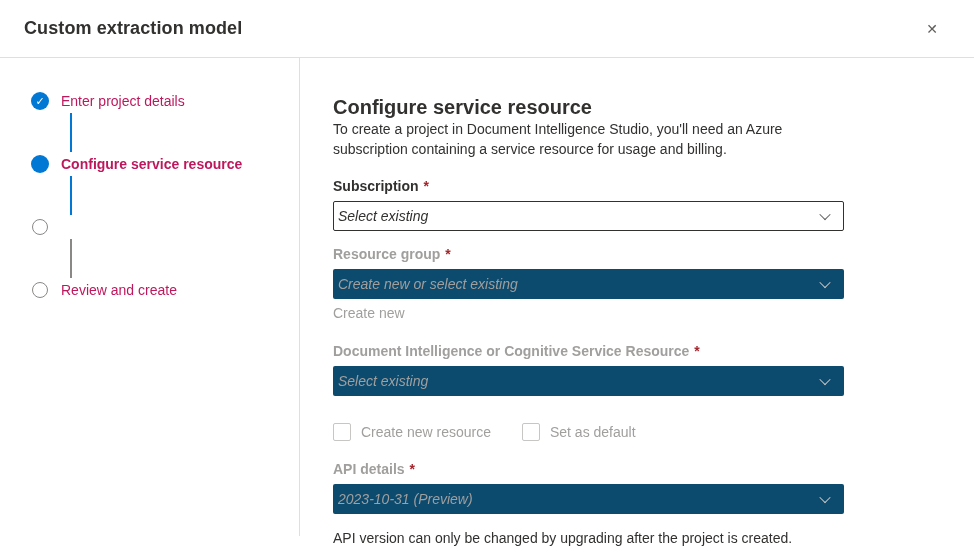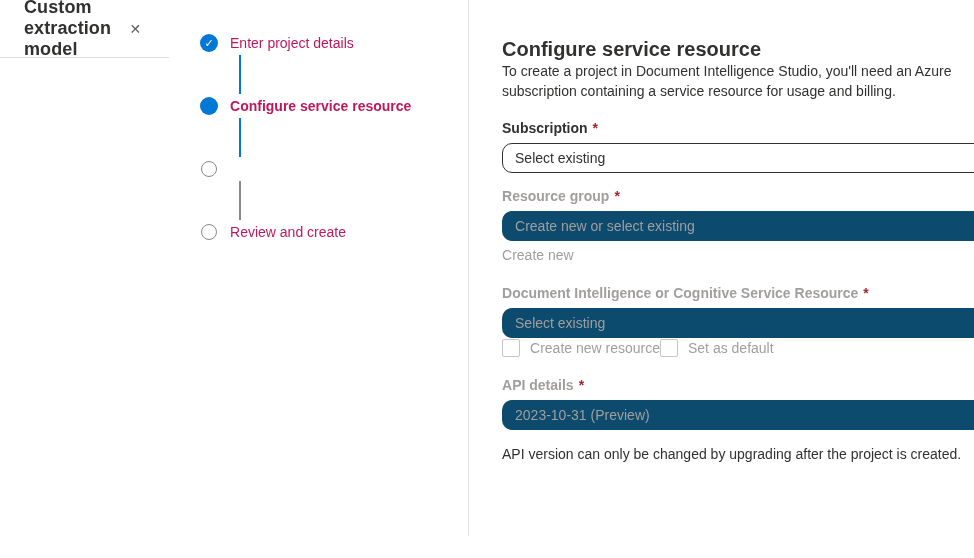--- a/index.html
+++ b/index.html
@@ -1,19 +1,19 @@
 <!DOCTYPE html>
 <html><head>
 <meta charset="utf-8">
 <style>
   * { margin: 0; padding: 0; box-sizing: border-box; }
   html, body { width: 974px; height: 558px; background: #ffffff; overflow: hidden; }
   body { font-family: "Liberation Sans", "DejaVu Sans", sans-serif; color: #323130; }
 
-  .dialog { width: 974px; height: 536px; display: flex; flex-direction: row; background: #fff; }
+  .dialog { width: 974px; height: 536px; display: flex; flex-direction: column; background: #fff; }
 
   
   .dialog-header {
     height: 58px; flex: 0 0 58px; display: flex; align-items: center;
     justify-content: space-between; padding: 0 24px; border-bottom: 1px solid #e1dfdd;
   }
   .dialog-title { font-size: 18px; font-weight: 700; color: #323130; letter-spacing: 0.1px; }
   .close-button {
     width: 32px; height: 32px; display: flex; align-items: center; justify-content: center;
     background: transparent; border: none; cursor: pointer; margin-right: 2px;
@@ -42,34 +42,34 @@
   .page-title { font-size: 20px; font-weight: 700; color: #323130; line-height: 24px; }
   .page-description { font-size: 14px; line-height: 20px; color: #323130; max-width: 468px; }
 
   .field { margin-top: 15px; }
   .field-label { font-size: 14px; font-weight: 700; color: #323130; line-height: 20px; }
   .field-label.disabled { color: #a19f9d; }
   .required-asterisk { color: #a4262c; margin-left: 5px; font-weight: 700; }
 
   .dropdown {
     position: relative; width: 511px; height: 30px; margin-top: 5px;
-    display: flex; align-items: center; padding: 0 30px 0 12px;
-    border: 1px solid #323130; border-radius: 10px; background: #fff; cursor: pointer;
+    display: flex; align-items: center; padding: 0 30px 0 4px;
+    border: 1px solid #323130; border-radius: 2px; background: #fff; cursor: pointer; font-style: italic;
   }
   .dropdown-value { font-size: 14px; color: #323130; white-space: nowrap; overflow: hidden; }
   .dropdown.disabled { background: #0c4a6e; border-color: transparent; cursor: default; }
   .dropdown.disabled .dropdown-value { color: #a19f9d; }
   .chevron { position: absolute; right: 14px; top: 10px; width: 8px; height: 8px;
     border-right: 1.5px solid #605e5c; border-bottom: 1.5px solid #605e5c;
     transform: rotate(45deg) translate(-1px, -1px); }
   .dropdown.disabled .chevron { border-color: #c8c6c4; }
 
   .action-link { margin-top: 4px; font-size: 14px; color: #a19f9d; line-height: 20px; width: fit-content; }
 
-  .checkbox-row { margin-top: 1px; display: flex; align-items: flex-end; }
+  .checkbox-row { margin-top: 27px; display: flex; align-items: flex-end; gap: 31px; }
   .checkbox { display: flex; align-items: center; }
   .checkbox-box { width: 18px; height: 18px; border: 1px solid #c8c6c4; border-radius: 2px; background: #fff; flex: 0 0 18px; }
   .checkbox-label { margin-left: 10px; font-size: 14px; color: #a19f9d; white-space: nowrap; }
 
   .field-note { margin-top: 14px; font-size: 14px; color: #323130; line-height: 20px; }
   .mt-lg { margin-top: 13px; }
   .mt-xl { margin-top: 18px; }
 </style>
 </head>
 <body>

